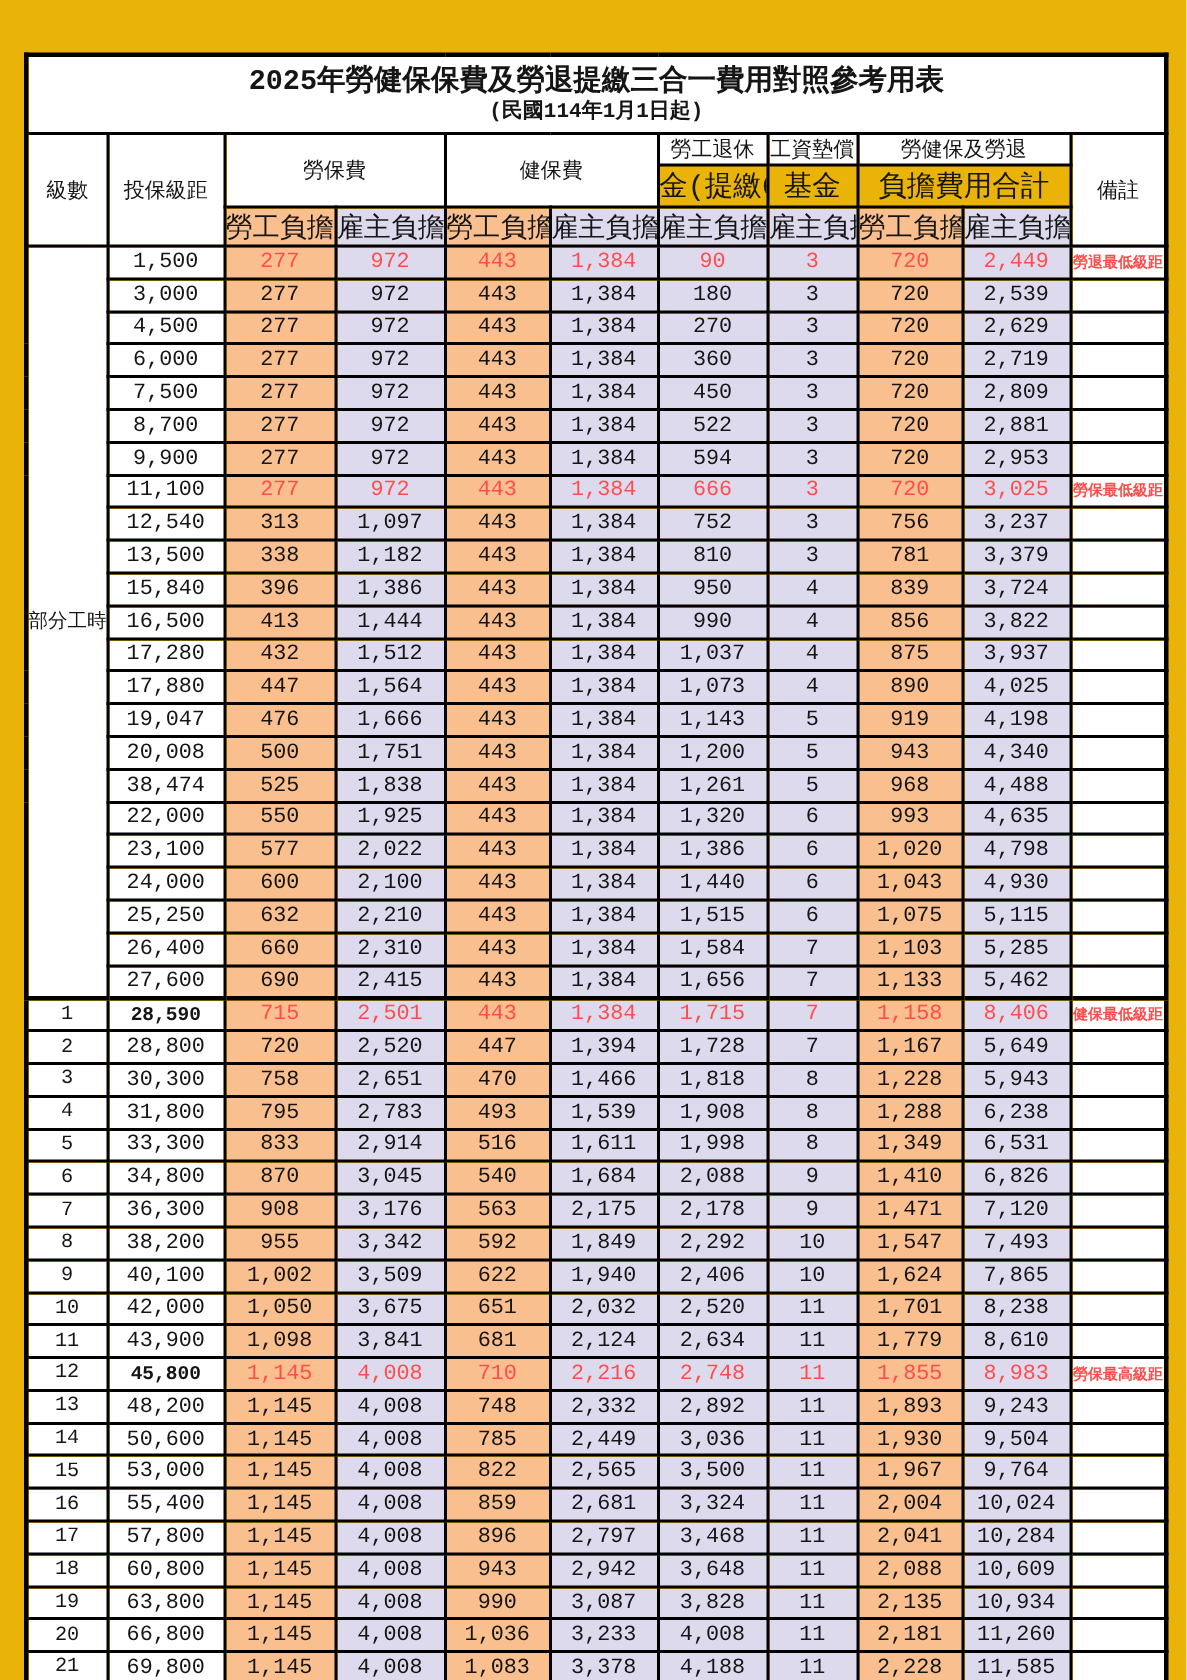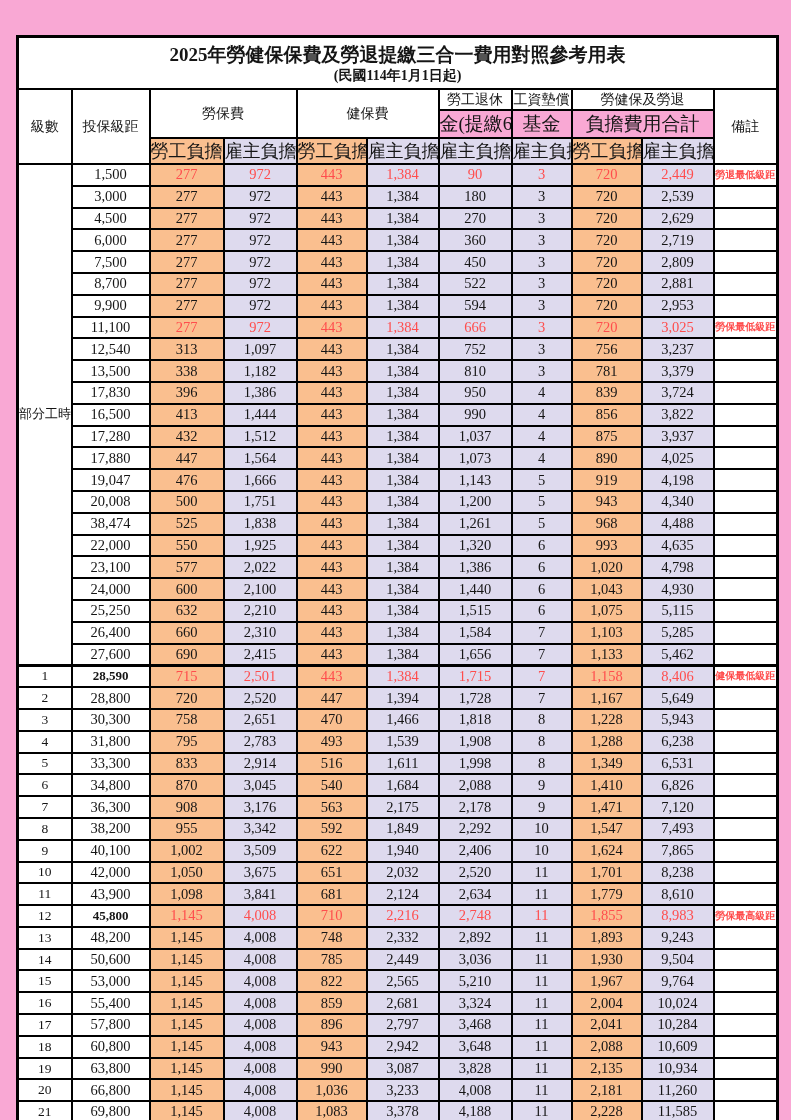--- a/index.html
+++ b/index.html
@@ -1,18 +1,18 @@
 <!DOCTYPE html>
 <html><head>
 <meta charset="utf-8">
 <style>
   html,body { margin:0; padding:0; background:#ffffff; }
   .page {
-    position:relative; width:791px; height:1120px; background:#f9a8d4;
-    font-family:Liberation Serif, serif; color:#111;
+    position:relative; width:791px; height:1120px; background:#eab308;
+    font-family:Liberation Mono, monospace; color:#111;
   }
   table.main {
     position:absolute; left:16px; top:35px; width:760px;
     border-collapse:collapse; table-layout:fixed;
     border:3px solid #000;
   }
   td { border:2px solid #000; padding:0; text-align:center; vertical-align:middle;
        font-size:14.5px; color:#151515; overflow:hidden; white-space:nowrap; }
   
   .title-cell { height:50px; background:#fff; }
@@ -201,21 +201,21 @@
           <td class="val e">1,182</td>
           <td class="val w">443</td>
           <td class="val e">1,384</td>
           <td class="val e">810</td>
           <td class="val e">3</td>
           <td class="val w">781</td>
           <td class="val e">3,379</td>
           <td class="rm"></td>
         </tr>
         <tr>
-          <td class="br">17,830</td>
+          <td class="br">15,840</td>
           <td class="val w">396</td>
           <td class="val e">1,386</td>
           <td class="val w">443</td>
           <td class="val e">1,384</td>
           <td class="val e">950</td>
           <td class="val e">4</td>
           <td class="val w">839</td>
           <td class="val e">3,724</td>
           <td class="rm"></td>
         </tr>
@@ -545,21 +545,21 @@
           <td class="val e">9,504</td>
           <td class="rm"></td>
         </tr>
         <tr>
           <td class="lv">15</td>
           <td class="br">53,000</td>
           <td class="val w">1,145</td>
           <td class="val e">4,008</td>
           <td class="val w">822</td>
           <td class="val e">2,565</td>
-          <td class="val e">5,210</td>
+          <td class="val e">3,500</td>
           <td class="val e">11</td>
           <td class="val w">1,967</td>
           <td class="val e">9,764</td>
           <td class="rm"></td>
         </tr>
         <tr>
           <td class="lv">16</td>
           <td class="br">55,400</td>
           <td class="val w">1,145</td>
           <td class="val e">4,008</td>

